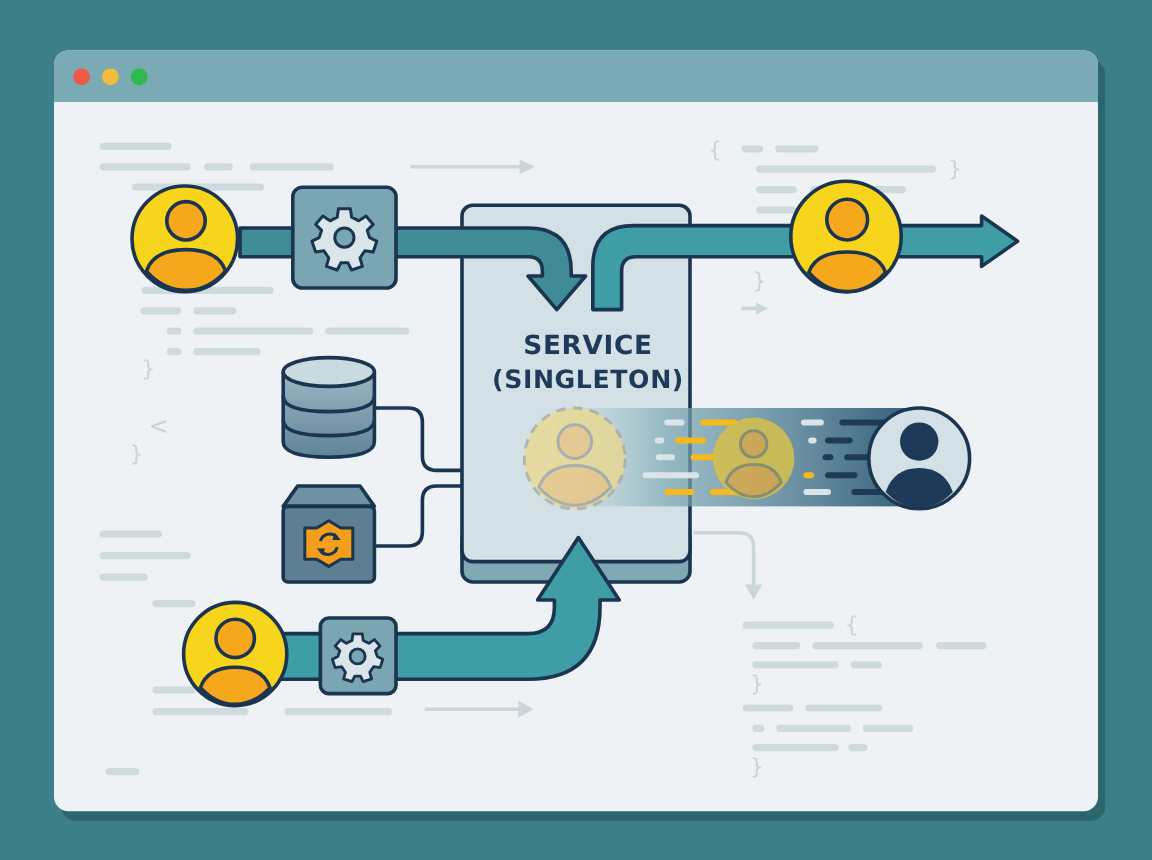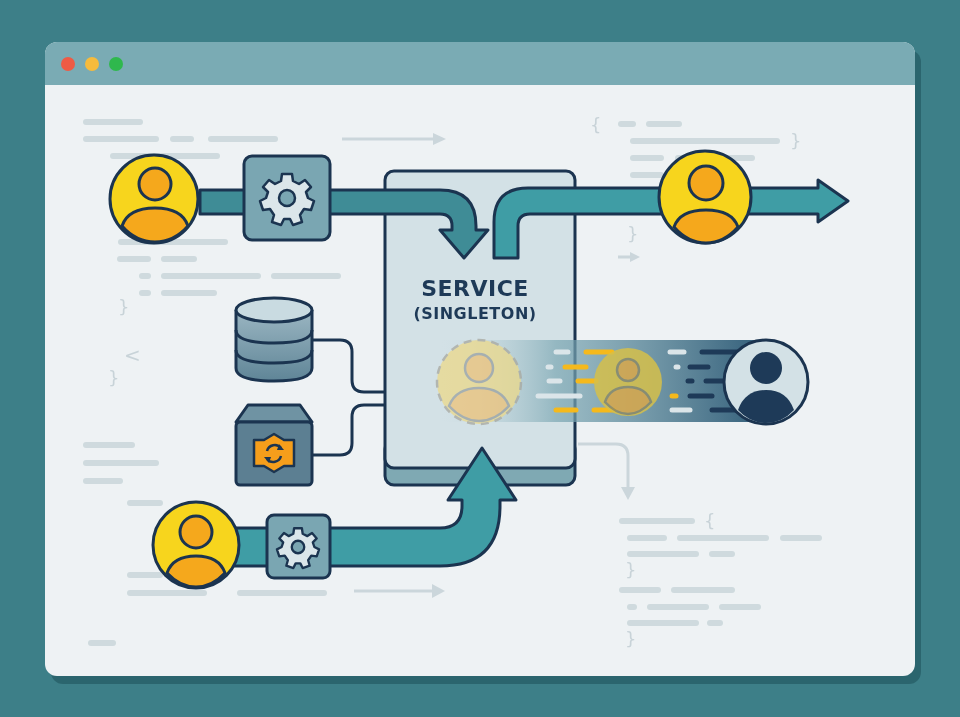--- a/index.html
+++ b/index.html
@@ -15,21 +15,21 @@
     box-shadow: 6px 8px 0 rgba(30,80,90,0.55);
   }
   .titlebar {
     position: absolute; left: 0; top: 0; width: 100%; height: 43px;
     background: #7aabb4;
   }
   .dot { position: absolute; top: 15px; width: 14px; height: 14px; border-radius: 50%; }
   .canvas { position: absolute; left: 0; top: 0; }
   .svc-label {
     position: absolute; text-align: center; font-weight: bold; color: #1e3a58;
-    width: 190px; left: 380px;
+    width: 190px; left: 395px;
   }
 </style>
 </head>
 <body>
 
 <div class="window">
   <div class="titlebar">
     <div class="dot" style="left: 16px; background: rgb(238, 91, 69);" title="close"></div>
     <div class="dot" style="left: 40px; background: rgb(246, 187, 60);" title="minimize"></div>
     <div class="dot" style="left: 64px; background: rgb(47, 184, 77);" title="maximize"></div>
@@ -225,13 +225,13 @@
   <g>
     <rect x="267" y="515" width="63" height="63" rx="7" fill="#7aa6b2" stroke="#1b3450" stroke-width="3"></rect>
     <g transform="translate(298,547) scale(0.78)">
       <path d="M-5,-24 L5,-24 L6,-17 L12,-14 L18,-18 L24,-11 L19,-6 L21,0 L27,3 L24,12 L17,11 L13,17 L15,24 L6,27 L3,21 L-3,21 L-6,27 L-15,24 L-13,17 L-17,11 L-24,12 L-27,3 L-21,0 L-19,-6 L-24,-11 L-18,-18 L-12,-14 L-6,-17 Z" fill="#dbe6ea" stroke="#1b3450" stroke-width="3" stroke-linejoin="round"></path>
       <circle r="8" fill="#7aa6b2" stroke="#1b3450" stroke-width="3"></circle>
     </g>
   </g>
 </svg>
 
 <div class="svc-label" style="top:276px;font-size:22px;letter-spacing:0.5px">SERVICE</div>
-<div class="svc-label" style="top:304px;font-size:16px;letter-spacing:0.5px">(SINGLETON)</div>
+<div class="svc-label" style="top:304px;font-size:21px;letter-spacing:0.5px">(SINGLETON)</div>
 
 </body></html>

